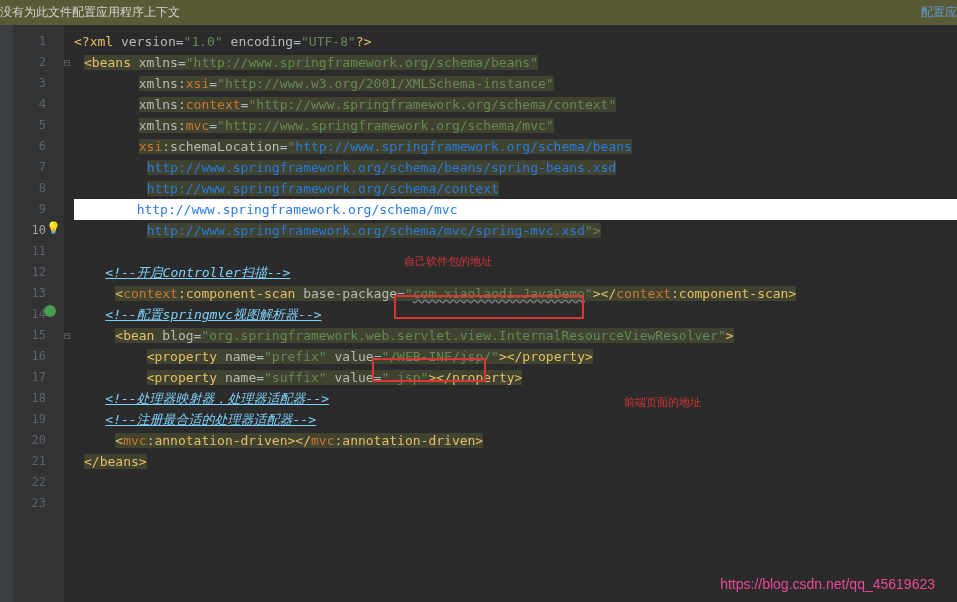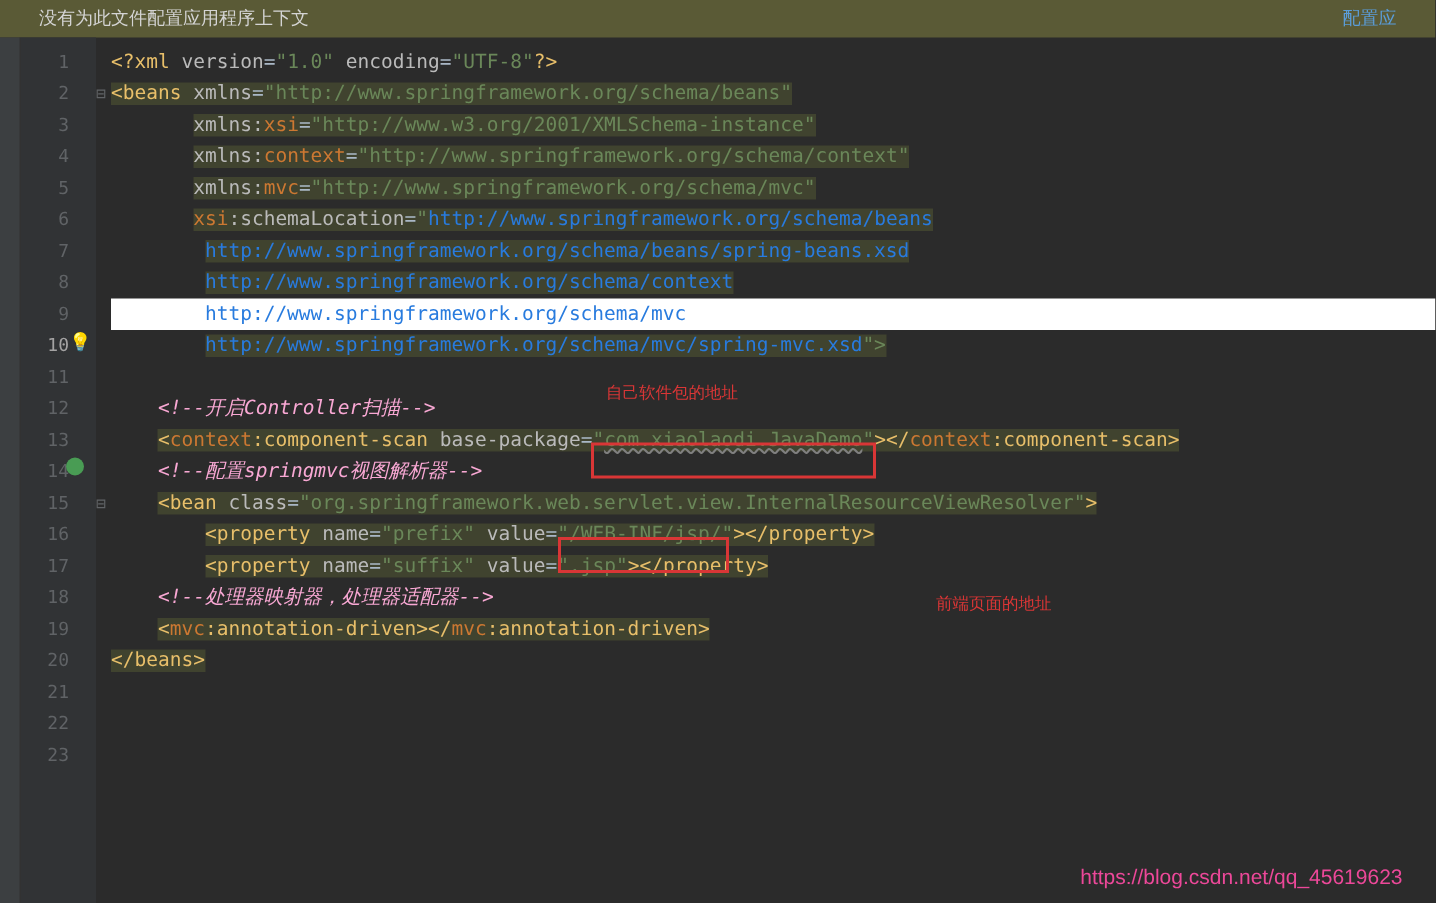--- a/index.html
+++ b/index.html
@@ -9,21 +9,21 @@
       background: #2b2b2b;
       color: #a9b7c6;
       width: 957px;
       height: 602px;
       overflow: hidden;
       position: relative;
     }
     .banner {
       background: #5a5a36;
       color: #d4d4d4;
-      padding: 4px 26px;
+      padding: 4px 0;
       font-size: 12px;
       display: flex;
       justify-content: space-between;
       font-family: 'Microsoft YaHei', sans-serif;
     }
     .banner-link {
       color: #5b9dd9;
       cursor: pointer;
     }
     .editor-area {
@@ -71,24 +71,24 @@
       white-space: pre;
       position: relative;
     }
     .line-highlight {
       background: #ffffff;
     }
     .tag-bracket { color: #e8bf6a; }
     .tag-name { color: #e8bf6a; }
     .attr-name { color: #bababa; }
     .attr-val { color: #6a8759; }
-    .comment { color: #f9a8d4; font-style: italic; }
+    .comment { color: #7dd3fc; font-style: italic; text-decoration: underline; }
     .prefix { color: #cc7832; text-align: center; }
     .url-link { color: #287bde; }
-    .hl-bg { background: #40432f; }
+    .hl-bg { background: #40432f; margin-left: 10px; }
     .gutter-icon {
       position: absolute;
       left: 30px;
       top: 280px;
       width: 12px;
       height: 12px;
       border-radius: 50%;
       background: #499c54;
     }
     .red-box {
@@ -165,24 +165,25 @@
     <div class="code-line">       <span class="hl-bg"><span class="attr-name">xmlns:</span><span class="prefix">mvc</span><span>=</span><span class="attr-val">"http://www.springframework.org/schema/mvc"</span></span></div>
     <div class="code-line">       <span class="hl-bg"><span class="prefix">xsi</span><span class="attr-name">:schemaLocation</span><span>=</span><span class="attr-val">"</span><span class="url-link">http://www.springframework.org/schema/beans</span></span></div>
     <div class="code-line">        <span class="hl-bg"><span class="url-link">http://www.springframework.org/schema/beans/spring-beans.xsd</span></span></div>
     <div class="code-line">        <span class="hl-bg"><span class="url-link">http://www.springframework.org/schema/context</span></span></div>
     <div class="code-line line-highlight">        <span class="url-link">http://www.springframework.org/schema/mvc</span></div>
     <div class="code-line">        <span class="hl-bg"><span class="url-link">http://www.springframework.org/schema/mvc/spring-mvc.xsd</span><span class="attr-val">"&gt;</span></span></div>
     <div class="code-line"></div>
     <div class="code-line">    <span class="comment">&lt;!--开启Controller扫描--&gt;</span></div>
     <div class="code-line">    <span class="hl-bg"><span class="tag-bracket">&lt;</span><span class="prefix">context</span><span class="tag-name">:component-scan </span><span class="attr-name">base-package</span><span>=</span><span class="attr-val">"</span><span class="attr-val" style="text-decoration:underline wavy #808080">com.xiaolaodi.JavaDemo</span><span class="attr-val">"</span><span class="tag-bracket">&gt;&lt;/</span><span class="prefix">context</span><span class="tag-name">:component-scan&gt;</span></span></div>
     <div class="code-line">    <span class="comment">&lt;!--配置springmvc视图解析器--&gt;</span></div>
-    <div class="code-line"><span class="fold-marker">⊟</span>    <span class="hl-bg"><span class="tag-bracket">&lt;</span><span class="tag-name">bean </span><span class="attr-name">class</span><span>=</span><span class="attr-val">"org.springframework.web.servlet.view.InternalResourceViewResolver"</span><span class="tag-bracket">&gt;</span></span></div>
+    <div class="code-line"><span class="fold-marker">⊟</span>    <span class="hl-bg"><span class="tag-bracket">&lt;</span><span class="tag-name">bean </span><span class="attr-name">blog</span><span>=</span><span class="attr-val">"org.springframework.web.servlet.view.InternalResourceViewResolver"</span><span class="tag-bracket">&gt;</span></span></div>
     <div class="code-line">        <span class="hl-bg"><span class="tag-bracket">&lt;</span><span class="tag-name">property </span><span class="attr-name">name</span><span>=</span><span class="attr-val">"prefix" </span><span class="attr-name">value</span><span>=</span><span class="attr-val">"</span><span class="attr-val">/WEB-INF/jsp/</span><span class="attr-val">"</span><span class="tag-bracket">&gt;&lt;/</span><span class="tag-name">property&gt;</span></span></div>
     <div class="code-line">        <span class="hl-bg"><span class="tag-bracket">&lt;</span><span class="tag-name">property </span><span class="attr-name">name</span><span>=</span><span class="attr-val">"suffix" </span><span class="attr-name">value</span><span>=</span><span class="attr-val">".jsp"</span><span class="tag-bracket">&gt;&lt;/</span><span class="tag-name">property&gt;</span></span></div>
     <div class="code-line">    <span class="comment">&lt;!--处理器映射器，处理器适配器--&gt;</span></div>
+    <div class="code-line">    <span class="comment">&lt;!--注册最合适的处理器适配器--&gt;</span></div>
     <div class="code-line">    <span class="hl-bg"><span class="tag-bracket">&lt;</span><span class="prefix">mvc</span><span class="tag-name">:annotation-driven&gt;&lt;/</span><span class="prefix">mvc</span><span class="tag-name">:annotation-driven&gt;</span></span></div>
     <div class="code-line"><span class="hl-bg"><span class="tag-bracket">&lt;/</span><span class="tag-name">beans&gt;</span></span></div>
 
     <div class="red-box" style="left:330px;top:270px;width:190px;height:24px;"></div>
     <div class="red-label" style="left:340px;top:229px;">自己软件包的地址</div>
     <div class="red-box" style="left:308px;top:333px;width:114px;height:24px;"></div>
     <div class="red-label" style="left:560px;top:335px;margin-top:35px;">前端页面的地址</div>
   </div>
 </div>
 

